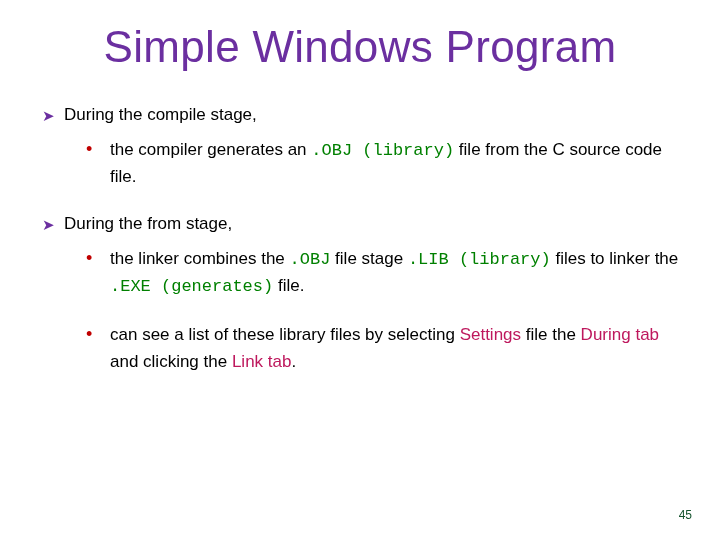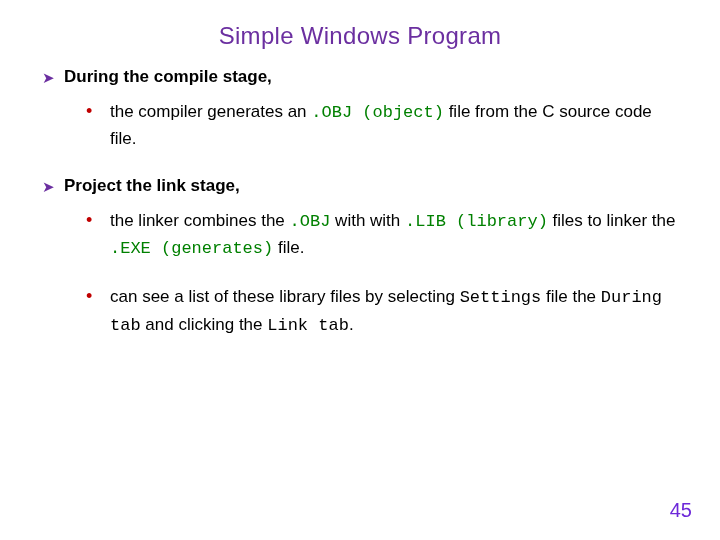--- a/index.html
+++ b/index.html
@@ -15,25 +15,25 @@
   }
   .slide {
     width: 720px;
     height: 540px;
     position: relative;
     box-sizing: border-box;
     padding: 12px 36px 20px 36px;
   }
   .title {
     font-family: Arial, sans-serif;
-    font-size: 24px;
+    font-size: 44px;
     color: #6b2fa0;
     text-align: center;
     margin-top: 10px;
-    margin-bottom: 16px;
+    margin-bottom: 32px;
     letter-spacing: 0.3px;
   }
   .subhead {
     font-size: 17px;
     font-weight: bold;
     color: #c00000;
     margin-bottom: 20px;
   }
   .block { margin-bottom: 22px; }
   .lvl1 {
@@ -44,83 +44,83 @@
     font-size: 17px;
     line-height: 1.35;
   }
   .lvl1 .arrow {
     color: #6b2fa0;
     font-size: 15px;
     width: 22px;
     flex: 0 0 22px;
     margin-top: 2px;
   }
-  .lvl1 .txt { flex: 1; font-weight: bold; }
+  .lvl1 .txt { flex: 1; }
   .lvl2 {
     display: flex;
     align-items: flex-start;
     margin-left: 50px;
     margin-right: 2px;
     margin-top: 6px;
     margin-bottom: 12px;
     font-size: 17px;
     line-height: 1.55;
   }
   .lvl2 .dot {
     color: #c00000;
     font-size: 18px;
     width: 24px;
     flex: 0 0 24px;
     line-height: 1.35;
     margin-top: 0px;
   }
   .lvl2 .txt { flex: 1; }
   .mono { font-family: "Courier New", Courier, monospace; color: #008000; }
-  .kw { color: #000000; font-family: Liberation Mono, monospace; }
+  .kw { color: #be185d; }
   .pagenum {
     position: absolute;
     right: 28px;
     bottom: 18px;
-    font-size: 20px;
-    color: #6d28d9;
+    font-size: 12px;
+    color: #14532d;
   }
 </style>
 </head>
 <body>
 
 <div class="slide">
 
   <div class="title">Simple Windows Program</div>
 
 
   <div class="block">
     <div class="lvl1">
       <span class="arrow">➤</span>
       <span class="txt">During the compile stage,</span>
     </div>
     <div class="lvl2">
       <span class="dot">•</span>
       <span class="txt">
         <span>the compiler generates an</span>
-        <span class="mono">.OBJ (object)</span><span> file from the C source code file.</span>
+        <span class="mono">.OBJ (library)</span><span> file from the C source code file.</span>
       </span>
     </div>
   </div>
 
   <div class="block">
     <div class="lvl1">
       <span class="arrow">➤</span>
-      <span class="txt">Project the link stage,</span>
+      <span class="txt">During the from stage,</span>
     </div>
 
     <div class="lvl2">
       <span class="dot">•</span>
       <span class="txt">
         <span>the linker combines the</span>
-        <span class="mono">.OBJ</span><span> with with</span>
+        <span class="mono">.OBJ</span><span> file stage</span>
         <span class="mono">.LIB (library)</span><span> files to linker the</span>
         <span class="mono">.EXE (generates)</span><span> file.</span>
       </span>
     </div>
 
     <div class="lvl2" style="margin-top:22px;">
       <span class="dot">•</span>
       <span class="txt">
         <span>can see a list of these library files by selecting </span><span class="kw">Settings</span><span> file the </span><span class="kw">During tab</span><span> and clicking the </span><span class="kw">Link tab</span><span>.</span>
       </span>

